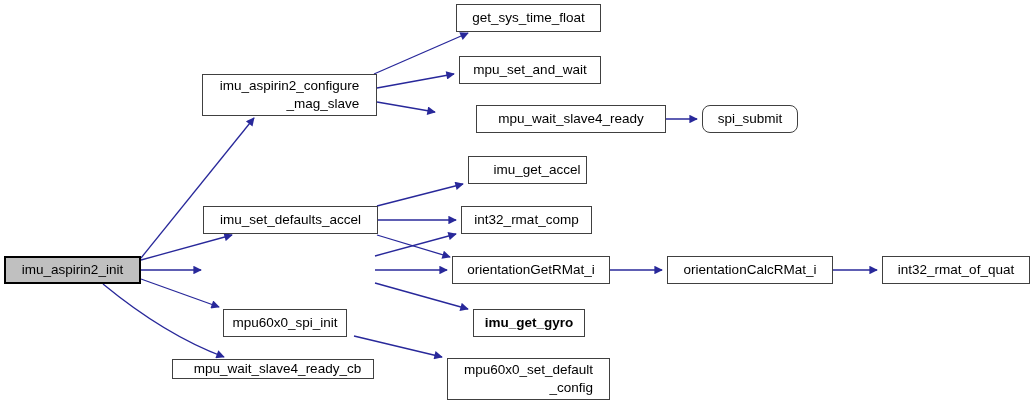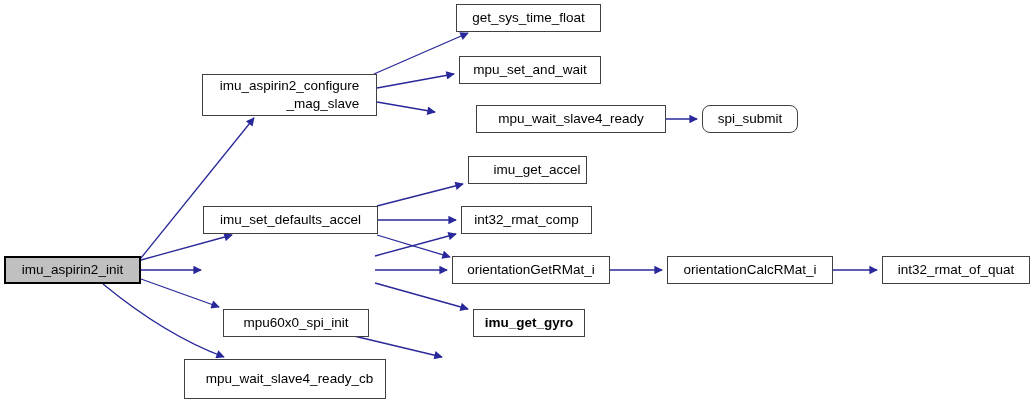--- a/index.html
+++ b/index.html
@@ -85,18 +85,20 @@
 
 
   <div class="node" style="left:452px;top:256px;width:158px;height:28px;">orientationGetRMat_i</div>
 
   <div class="node" style="left:667px;top:256px;width:166px;height:28px;">orientationCalcRMat_i</div>
 
   <div class="node" style="left:882px;top:256px;width:148px;height:28px;">int32_rmat_of_quat</div>
 
   <div class="node" style="left:473px;top:309px;width:112px;height:28px;font-weight:bold;">imu_get_gyro</div>
 
-  <div class="node" style="left:223px;top:309px;width:146px;height:28px;">mpu60x0_spi_init</div>
+  <div class="node" style="left:223px;top:309px;width:124px;height:28px;">mpu60x0_spi_init</div>
 
-  <div class="node" style="left:184px;top:359px;width:202px;height:40px;padding-left:9px;">mpu_wait_slave4_ready_cb</div>
+  <div class="node" style="left:172px;top:359px;width:202px;height:20px;padding-left:9px;">mpu_wait_slave4_ready_cb</div>
 
+  <div class="node" style="left:447px;top:358px;width:163px;height:42px;">mpu60x0_set_default
+_config</div>
 
 </div>
 
 </body></html>

